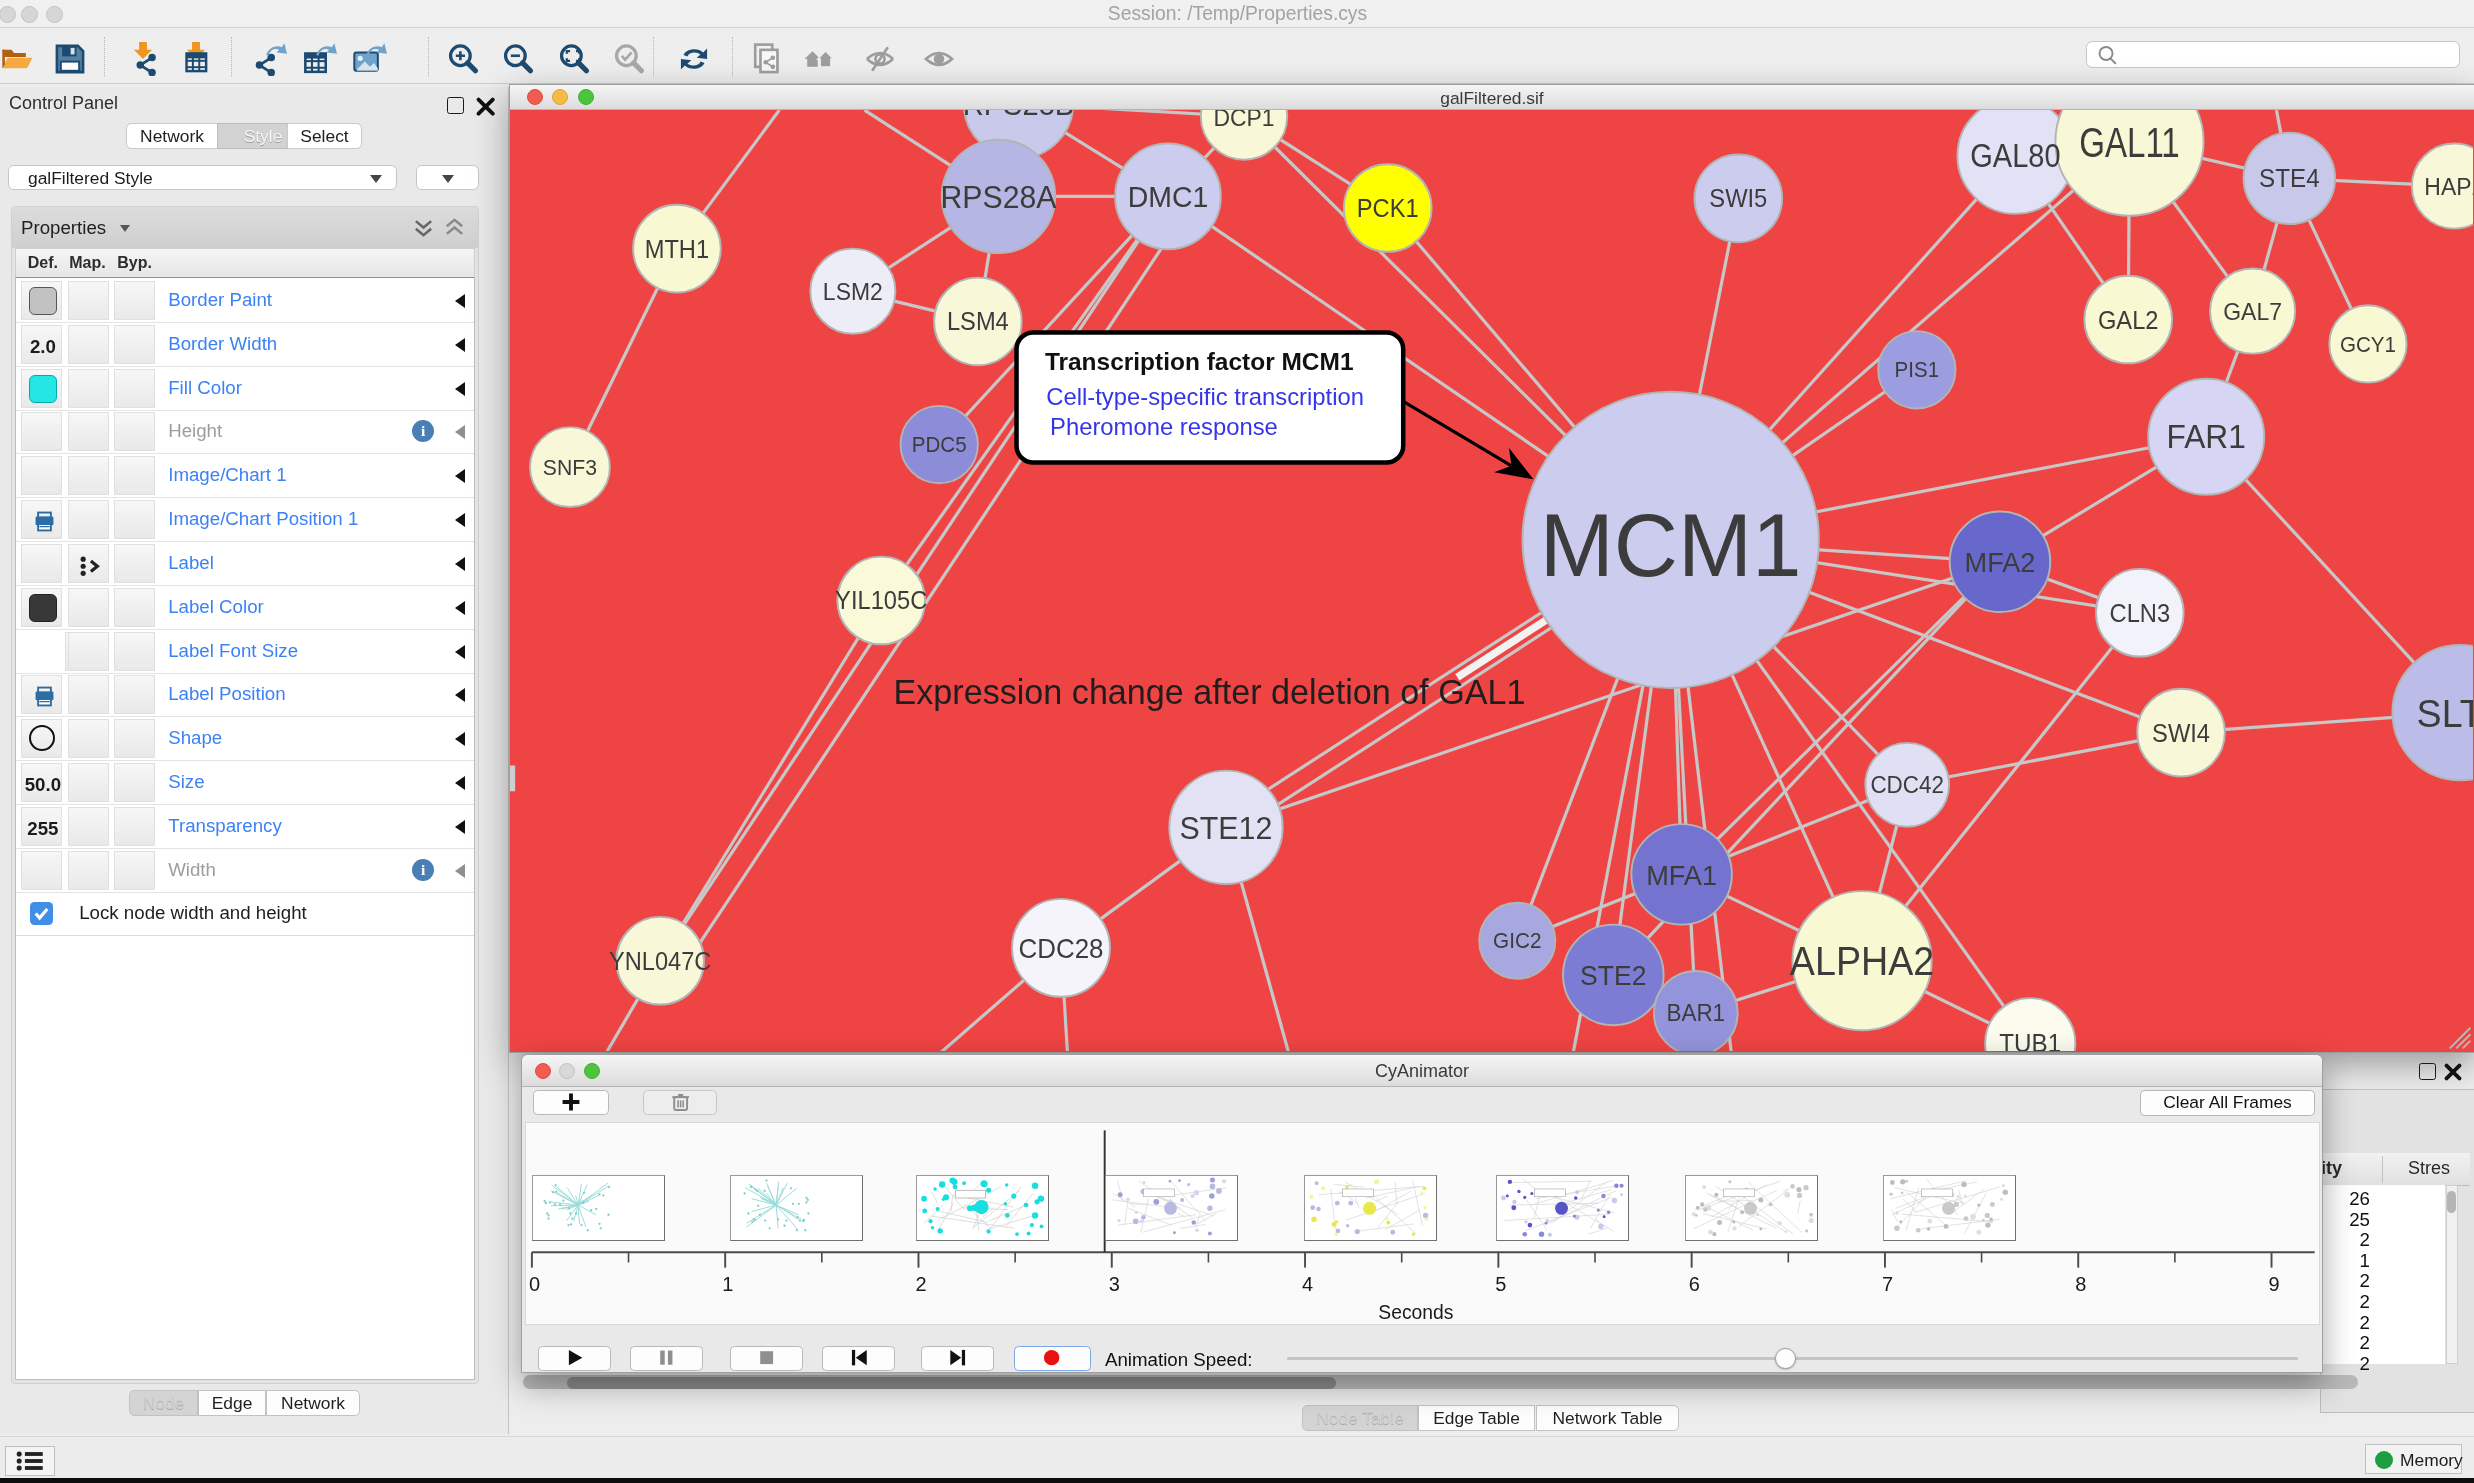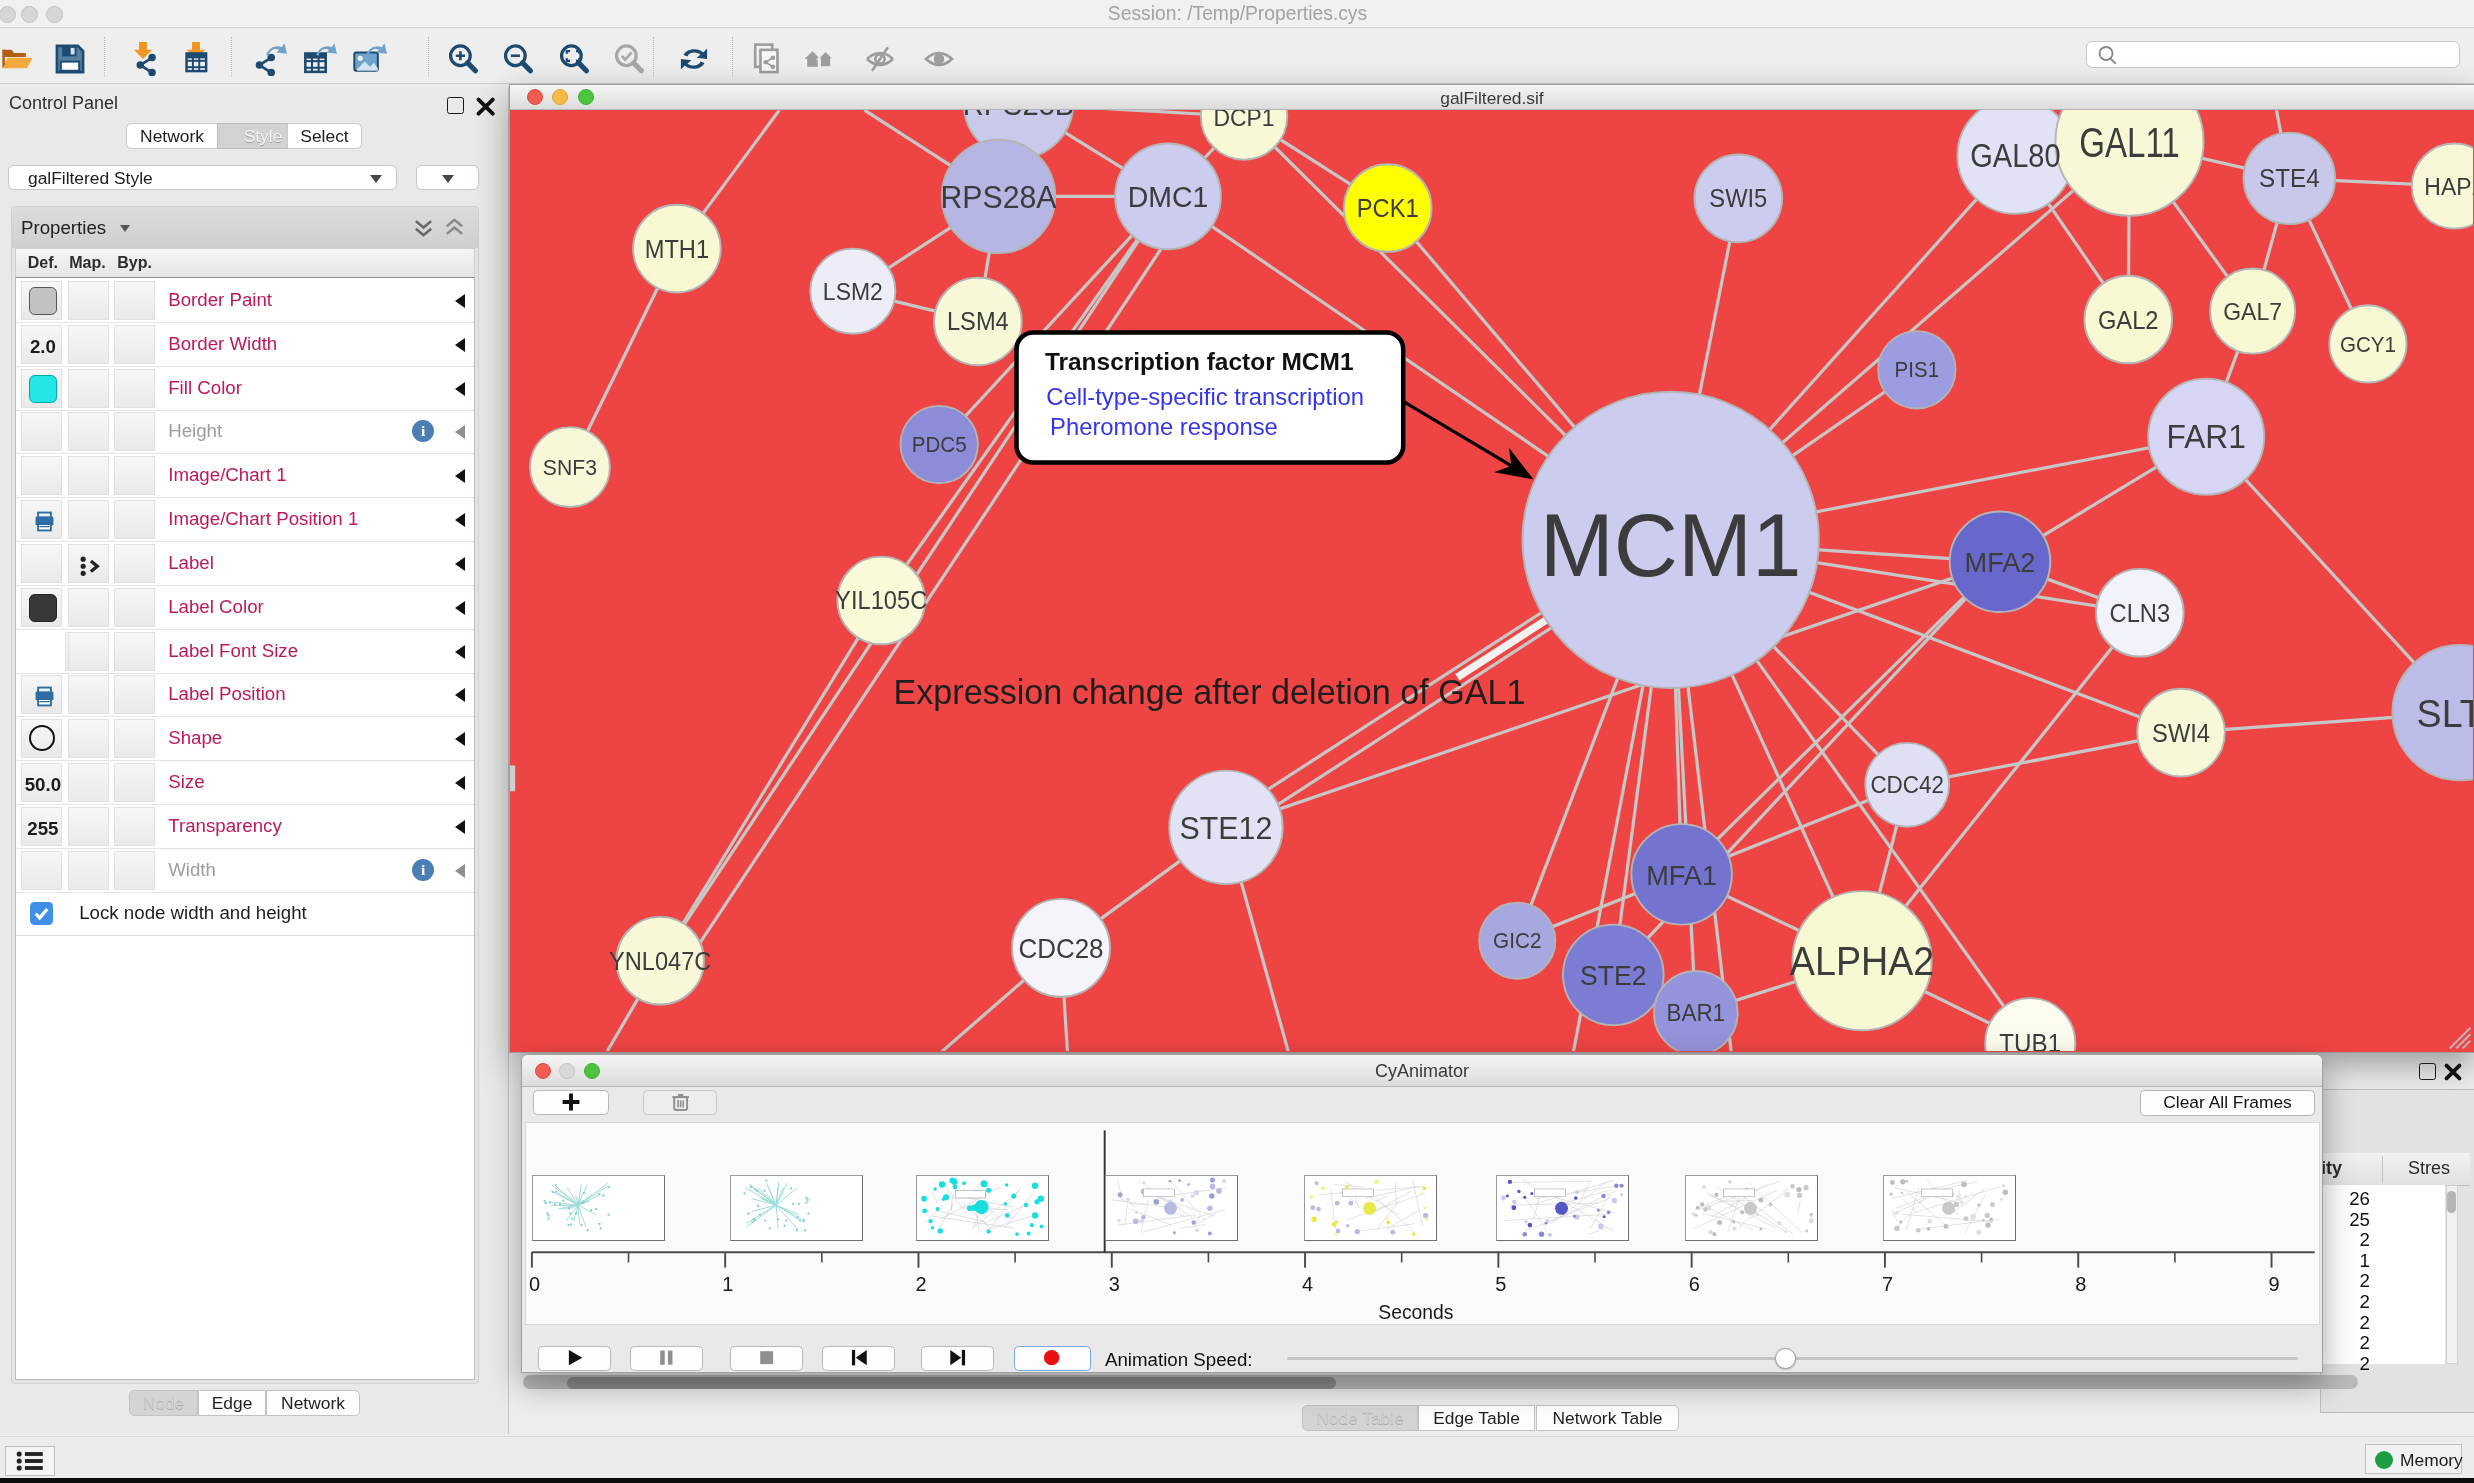--- a/index.html
+++ b/index.html
@@ -23,21 +23,21 @@
 .tabsel{background:#d2d2d2;color:#f5f5f5;text-shadow:0 0.6px 0.6px #9b9b9b;border-color:#bdbdbd;}
 .combo{position:absolute;background:#fff;border:1.3px solid #c6c6c6;border-radius:5.8px;box-sizing:border-box;}
 
 #props{position:absolute;left:11px;top:119px;width:466px;height:1176px;background:#e4e4e4;border:0.6px solid #d0d0d0;border-radius:3.9px;}
 #prophead{position:absolute;left:0;top:0;width:466px;height:41px;background:linear-gradient(#dcdcdc,#cfcfcf);border-radius:3.9px 3.9px 0 0;}
 #colstrip{position:absolute;left:3.2px;top:41px;width:460px;height:30px;background:linear-gradient(#f5f5f5,#e6e6e6);border:0.6px solid #cfcfcf;border-bottom:1.3px solid #8f8f8f;box-sizing:border-box;}
 #deftable{position:absolute;left:3.2px;top:71px;width:460px;height:1102px;background:#fff;border:0.6px solid #bdbdbd;border-top:none;box-sizing:border-box;}
 .colhead{position:absolute;top:4.5px;font-size:16px;font-weight:bold;color:#2d2d2d;}
 .prow{position:absolute;left:0;width:458px;height:44px;border-bottom:0.6px solid #e4e4e4;}
 .cell{position:absolute;top:2.6px;width:41px;height:39px;background:linear-gradient(#f7f7f7,#e9e9e9);border:0.6px solid #e0e0e0;box-sizing:border-box;}
-.plabel{position:absolute;left:152px;top:11px;font-size:18.7px;color:#be185d;}
+.plabel{position:absolute;left:152px;top:11px;font-size:18.7px;color:#3b82f6;}
 .plabel.dis{color:#9d9d9d;}
 .ptri{position:absolute;right:9px;top:15.5px;width:0;height:0;border-top:7px solid transparent;border-bottom:7px solid transparent;border-right:10.3px solid #111;}
 .ptri.dis{border-right-color:#8f8f8f;}
 .defnum{position:absolute;left:0px;top:10.3px;width:41px;text-align:center;font-size:18.7px;font-weight:bold;color:#1b1b1b;}
 .swatch{position:absolute;left:7px;top:5.8px;width:28px;height:28px;border-radius:5.8px;box-sizing:border-box;}
 .infoi{position:absolute;right:40px;top:11px;width:22px;height:22px;border-radius:50%;background:#4a7fb5;color:#fff;
   font-size:15.5px;font-weight:bold;text-align:center;line-height:22px;font-family:"Liberation Serif",serif;}
 
 .win{position:absolute;background:#ef4444;border:0.6px solid #9f9f9f;box-shadow:0 11.6px 32px rgba(0,0,0,0.35);}
 .titlebar{position:absolute;left:0;top:0;width:100%;height:24.5px;background:linear-gradient(#f5f5f5,#dcdcdc);

